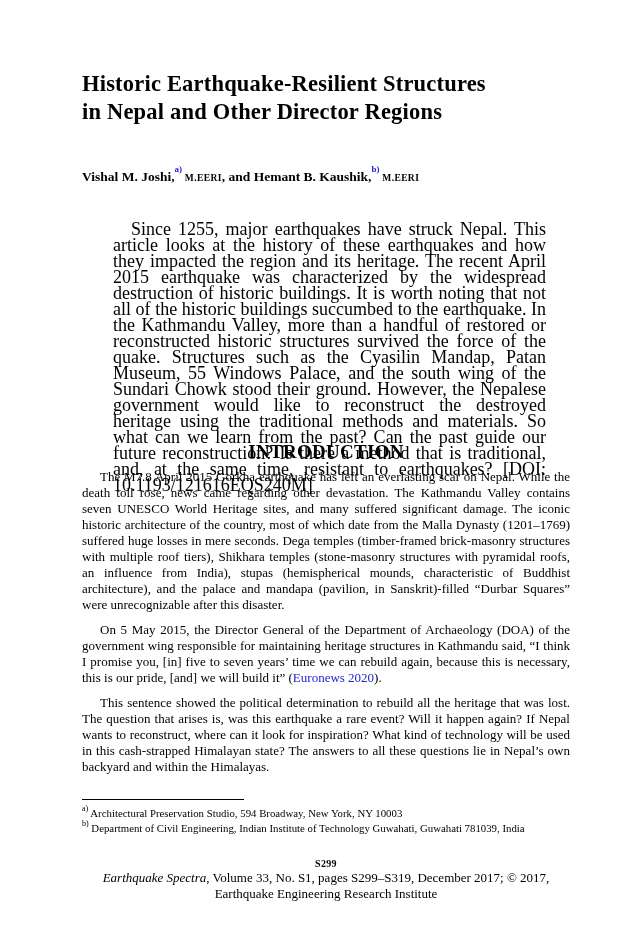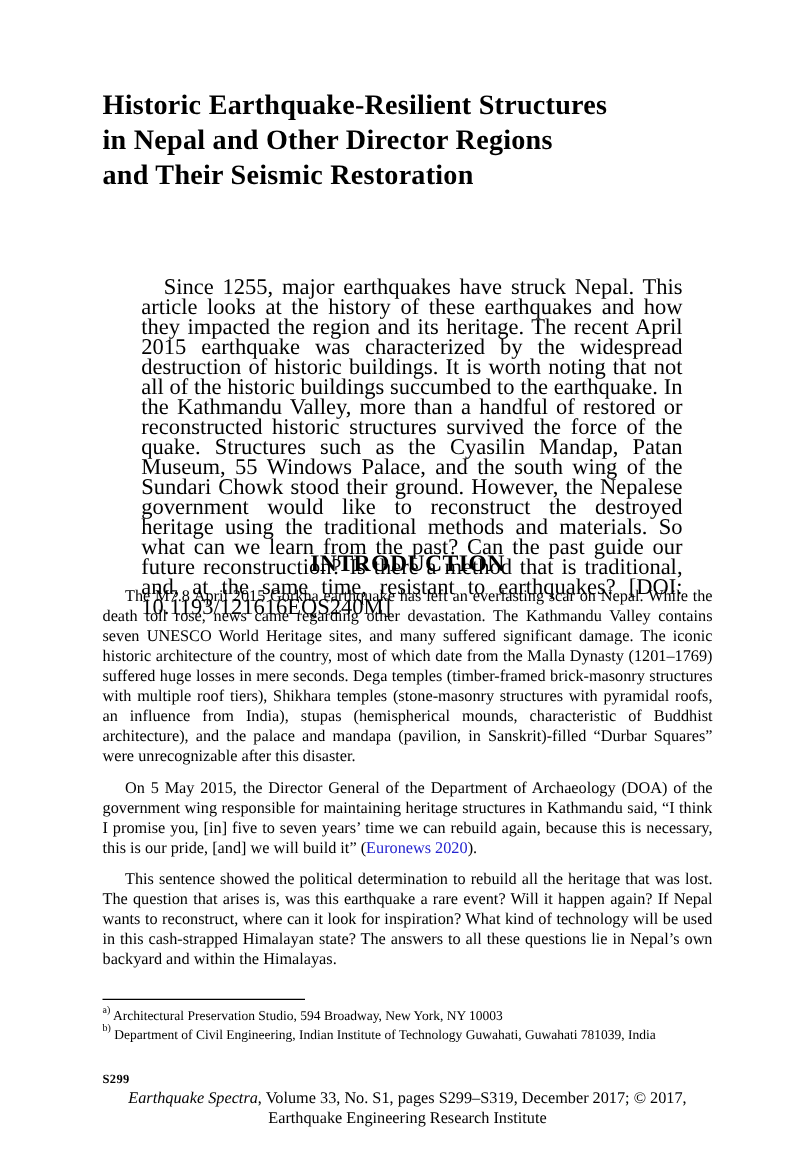--- a/index.html
+++ b/index.html
@@ -92,20 +92,21 @@
     font-size: 8px;
     line-height: 0;
     position: relative;
     top: -1px;
   }
   .page-num {
     position: absolute;
     left: 82px;
     top: 858px;
     width: 488px;
+    text-align: center;
     font-size: 10px;
     font-weight: bold;
     letter-spacing: 0.3px;
   }
   .journal-line {
     position: absolute;
     left: 75px;
     top: 870px;
     width: 502px;
     text-align: center;
@@ -114,23 +115,23 @@
   .journal-line .it { font-style: italic; }
 </style>
 </head>
 <body>
 
 <div class="page">
 
   <h1 class="title" style="margin:0;">
     <div>Historic Earthquake-Resilient Structures</div>
     <div>in Nepal and Other Director Regions</div>
-    <div>and Their Seismic Restoration</div>
   </h1>
 
+  <div class="byline"><span>Vishal M. Joshi,</span><sup class="link">a)</sup><span class="meeri"> M.EERI</span><span>, and </span><span>Hemant B. Kaushik,</span><sup class="link">b)</sup><span class="meeri"> M.EERI</span></div>
 
   <div class="abstract">Since 1255, major earthquakes have struck Nepal. This article looks at the history of these earthquakes and how they impacted the region and its heritage. The recent April 2015 earthquake was characterized by the widespread destruction of historic buildings. It is worth noting that not all of the historic buildings succumbed to the earthquake. In the Kathmandu Valley, more than a handful of restored or reconstructed historic structures survived the force of the quake. Structures such as the Cyasilin Mandap, Patan Museum, 55 Windows Palace, and the south wing of the Sundari Chowk stood their ground. However, the Nepalese government would like to reconstruct the destroyed heritage using the traditional methods and materials. So what can we learn from the past? Can the past guide our future reconstruction? Is there a method that is traditional, and, at the same time, resistant to earthquakes? [DOI: 10.1193/121616EQS240M]</div>
 
   <div class="section-heading">INTRODUCTION</div>
 
   <div class="body-text">
     <p>The M7.8 April 2015 Gorkha earthquake has left an everlasting scar on Nepal. While the death toll rose, news came regarding other devastation. The Kathmandu Valley contains seven UNESCO World Heritage sites, and many suffered significant damage. The iconic historic architecture of the country, most of which date from the Malla Dynasty (1201–1769) suffered huge losses in mere seconds. Dega temples (timber-framed brick-masonry structures with multiple roof tiers), Shikhara temples (stone-masonry structures with pyramidal roofs, an influence from India), stupas (hemispherical mounds, characteristic of Buddhist architecture), and the palace and mandapa (pavilion, in Sanskrit)-filled “Durbar Squares” were unrecognizable after this disaster.</p>
     <p><span>On 5 May 2015, the Director General of the Department of Archaeology (DOA) of the government wing responsible for maintaining heritage structures in Kathmandu said, “I think I promise you, [in] five to seven years’ time we can rebuild again, because this is necessary, this is our pride, [and] we will build it” (</span><a class="link">Euronews 2020</a><span>).</span></p>
     <p>This sentence showed the political determination to rebuild all the heritage that was lost. The question that arises is, was this earthquake a rare event? Will it happen again? If Nepal wants to reconstruct, where can it look for inspiration? What kind of technology will be used in this cash-strapped Himalayan state? The answers to all these questions lie in Nepal’s own backyard and within the Himalayas.</p>
   </div>

